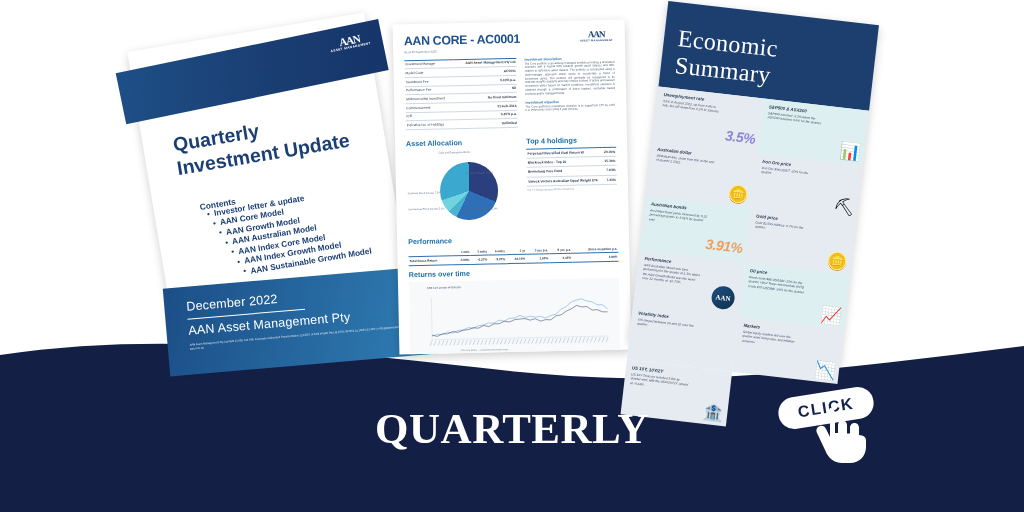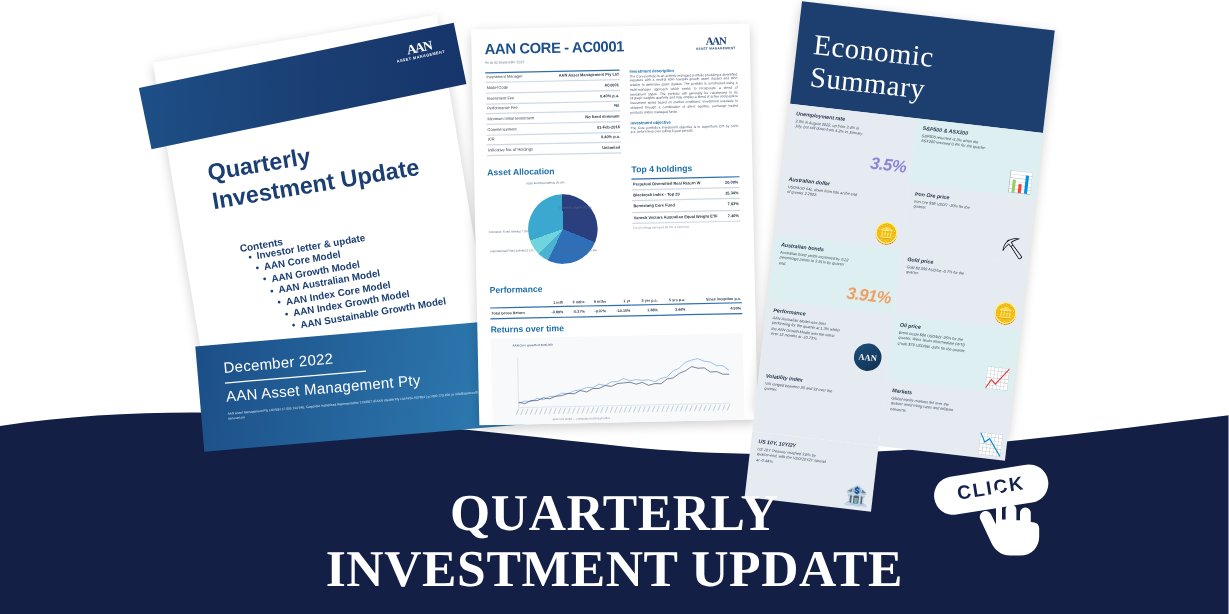--- a/index.html
+++ b/index.html
@@ -442,21 +442,20 @@
         <div class="ecard g">
           <h4>US 10Y, 10Y/2Y</h4>
           <p>US 10Y Treasury reached 3.8% by quarter-end, with the USD/10Y2Y spread at -0.44%.</p>
           <div class="emoji">🏦</div>
         </div>
       </div>
   </div>
 
   <div id="headline">
     <div>QUARTERLY</div>
-    <div>INVESTMENT UPDATE</div>
   </div>
 
   <div id="clickbtn">
     <span>CLICK</span>
   </div>
   <svg id="hand" viewBox="0 0 56 58">
     <path fill="#ffffff" d="M18,2 C21,2 23,4.5 23,7.5 L23,27 L26,27 L26,19 C26,16.4 28,14.5 30.5,14.5
       C33,14.5 35,16.4 35,19 L35,27.5 L38,27.5 L38,21.5 C38,19 40,17 42.5,17 C45,17 47,19 47,21.5
       L47,29 L50,29.5 C52.6,30 54,32 54,34.5 L54,41 C54,50 47.5,57 38,57 L30,57
       C22,57 16,51.5 13.5,45 L5,27 C3.6,24 5,21 8,20 C10.5,19.2 12.8,20.4 14,23 L18,31 Z"></path>

